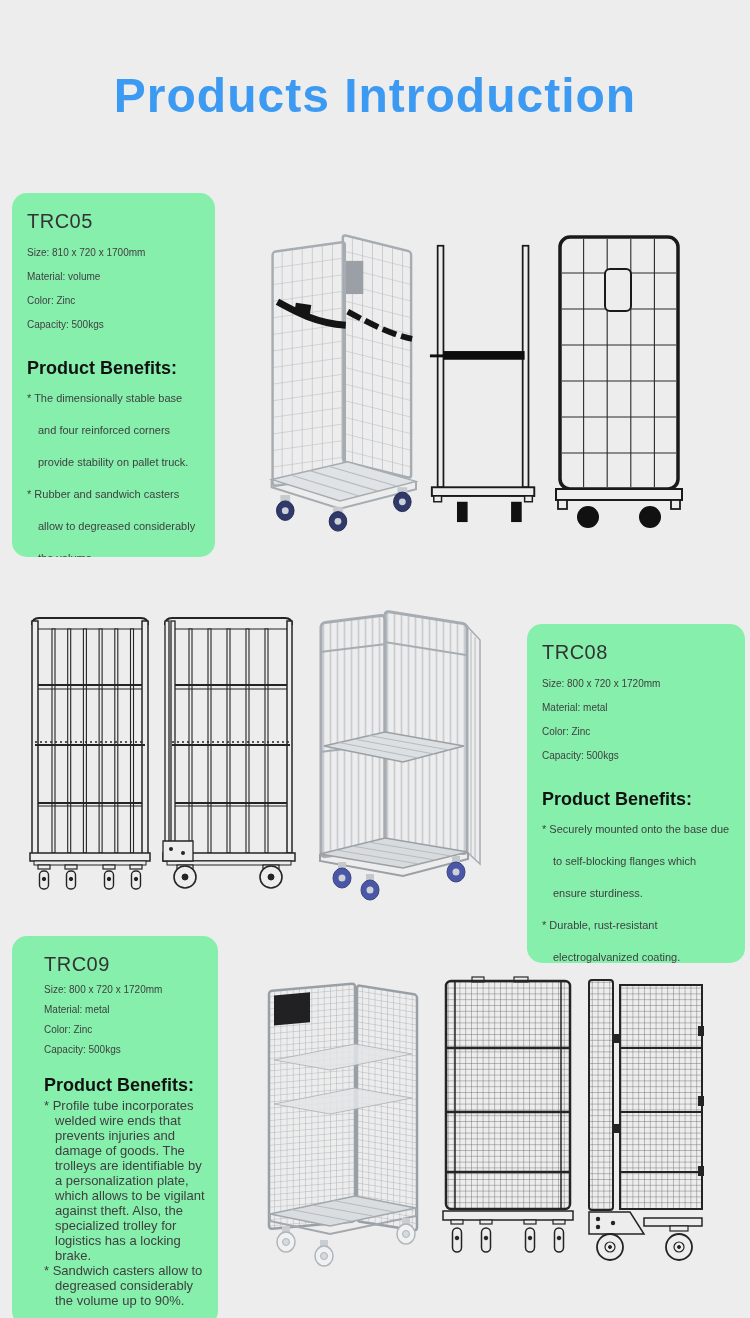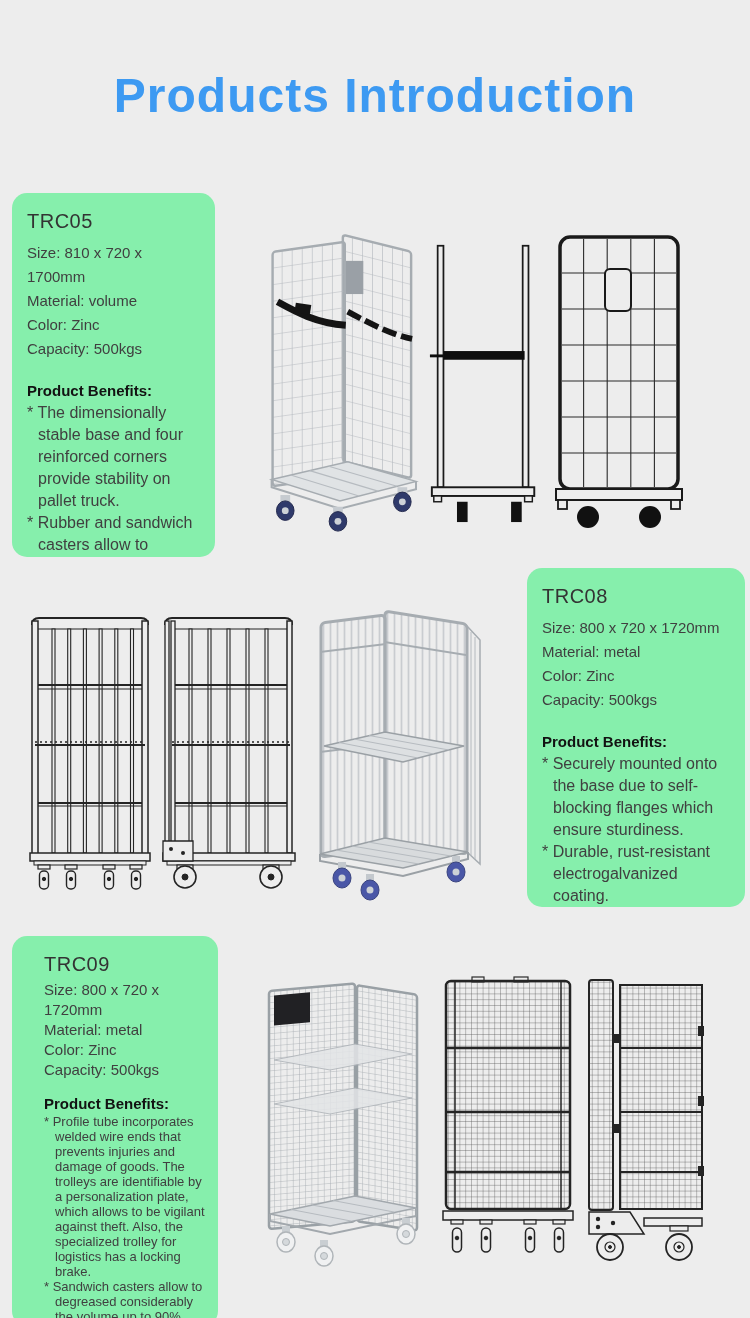--- a/index.html
+++ b/index.html
@@ -10,27 +10,27 @@
     position:absolute; top:56px; left:0; width:750px;
     text-align:center; font-size:48px; font-weight:800;
     color:#3d9af2; letter-spacing:1px;
   }
 
   .card {
     position:absolute; background:#86efac; border-radius:15px;
     padding:15px 13px; color:#3f3f3f; overflow:hidden;
   }
   .card-trc05 { left:12px;  top:181px; width:203px; height:364px; }
-  .card-trc08 { left:527px; top:556px; width:218px; height:339px; }
+  .card-trc08 { left:527px; top:612px; width:218px; height:339px; }
   .card-trc09 { left:12px;  top:924px; width:206px; height:390px;padding-left:30px; }
 
   .prod-name { font-size:20px; color:#333; margin:2px 0 8px 2px; letter-spacing:.5px; }
-  .spec { font-size:15px; line-height:24px; color:#404040; margin-left:2px; }
-  .benefits-heading { font-size:15px; font-weight:700; color:#121212; margin:21px 0 3px 2px; }
-  .benefit { font-size:16px; line-height:22px; color:#404040; padding-left:11px; text-indent:-11px; margin-left:2px; }
+  .spec { font-size:10px; line-height:24px; color:#404040; margin-left:2px; }
+  .benefits-heading { font-size:18px; font-weight:700; color:#121212; margin:21px 0 3px 2px; }
+  .benefit { font-size:11px; line-height:32px; color:#404040; padding-left:11px; text-indent:-11px; margin-left:2px; }
 
   .card-trc09 .prod-name { margin-bottom:4px; }
   .card-trc09 .spec { line-height:20px; }
   .card-trc09 .benefits-heading { margin:15px 0 2px 2px; }
   .card-trc09 .benefit { font-size:13px; line-height:15px; }
 
   .imggroup { position:absolute; }
   .img-item { position:absolute; }
   svg { display:block; overflow:visible; }
 </style>

